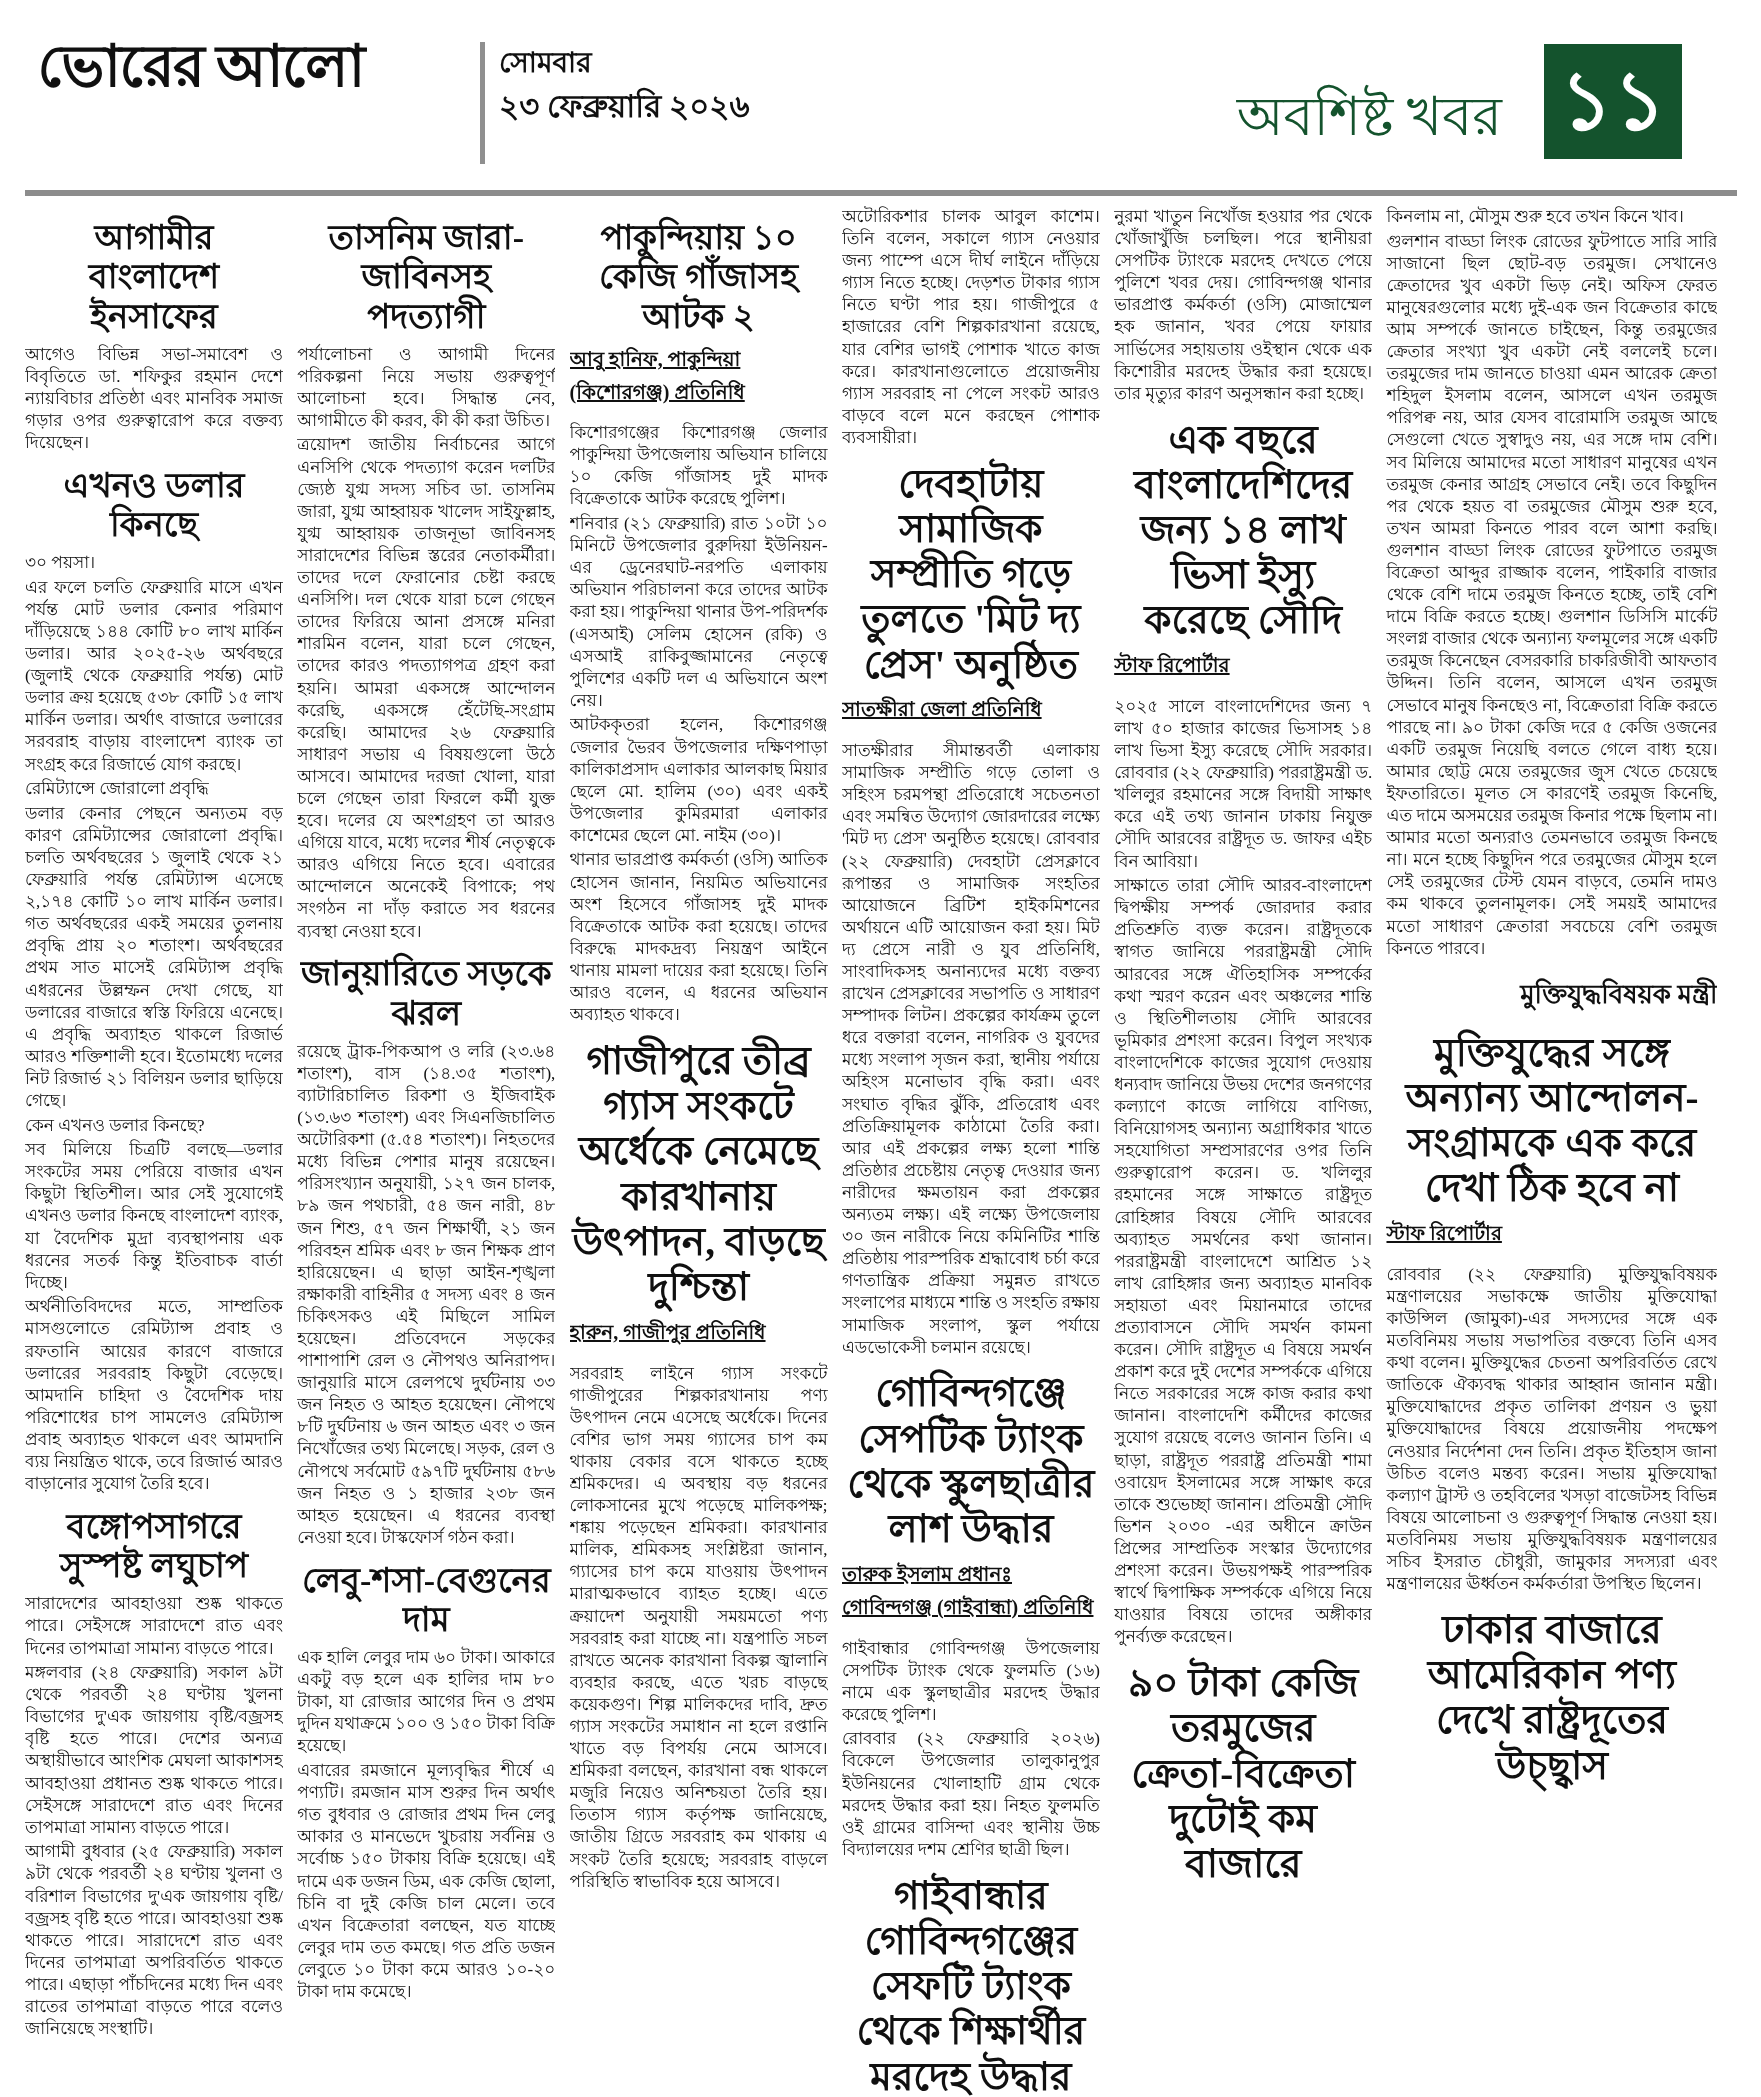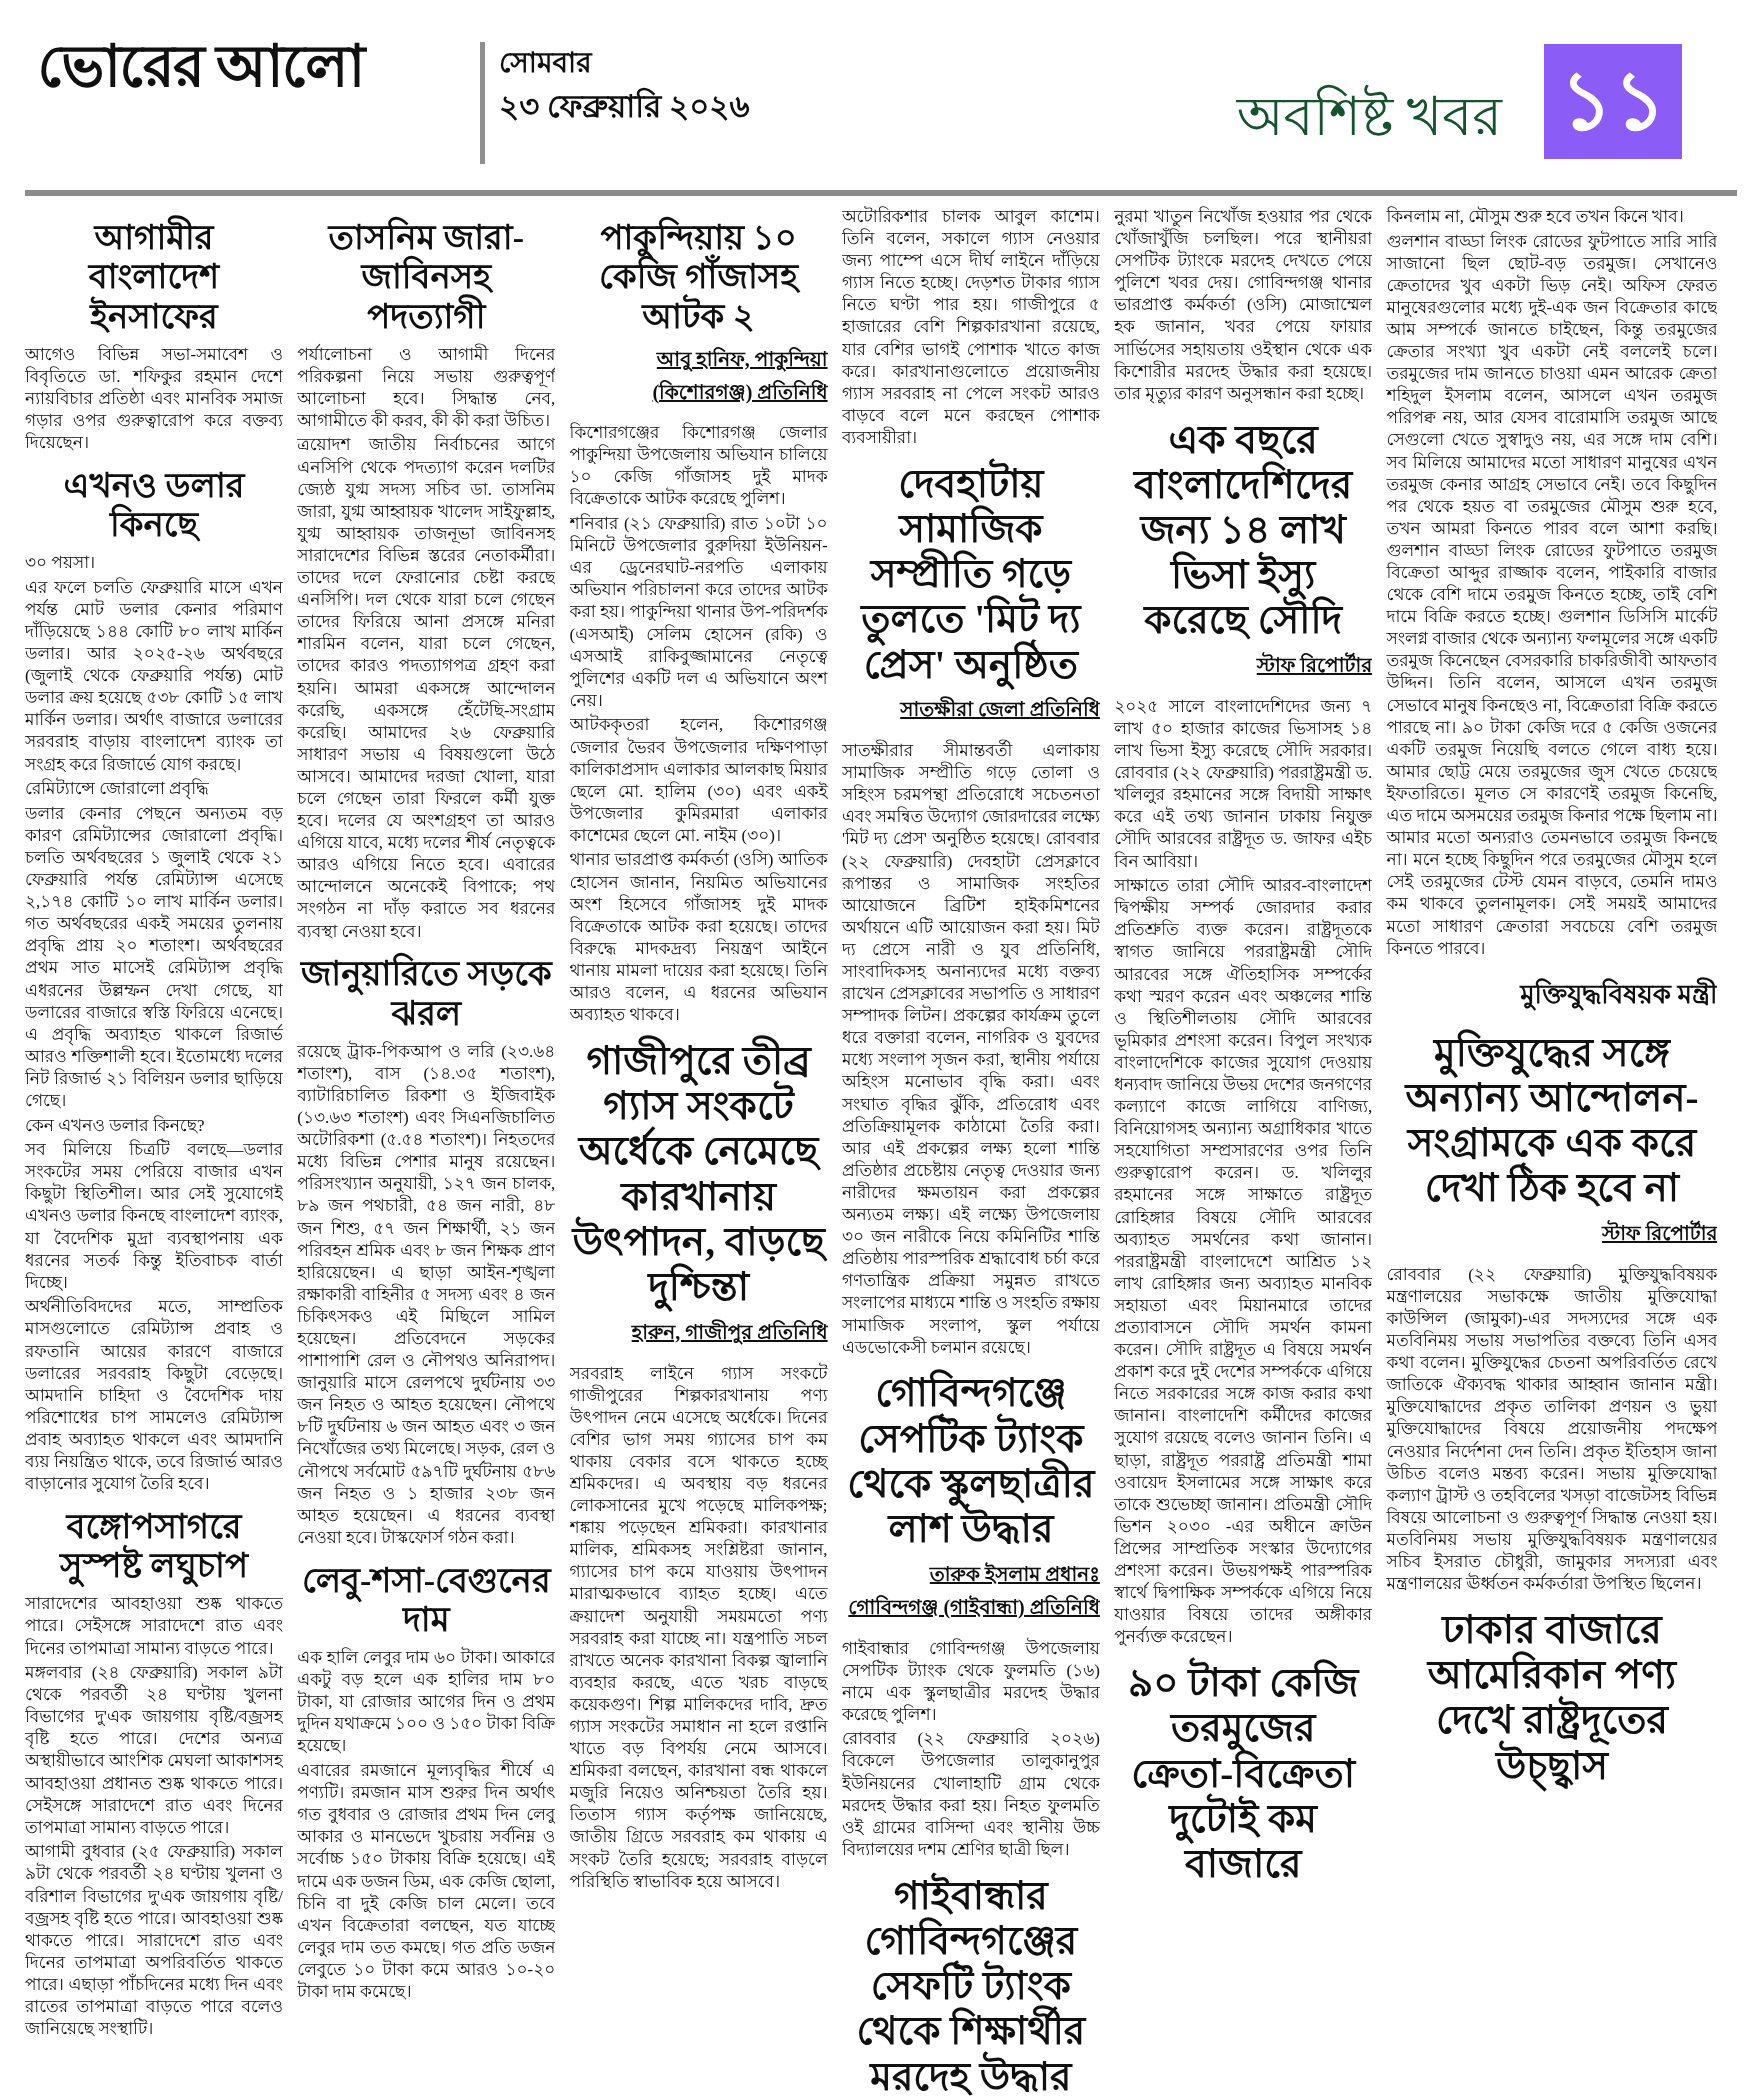--- a/index.html
+++ b/index.html
@@ -11,33 +11,33 @@
   
   .header{position:absolute;left:25px;top:25px;width:1712px;height:159px;}
   .masthead{position:absolute;left:12.6px;top:12.6px;font-size:58px;font-weight:bold;
     letter-spacing:-1.7px;line-height:1;white-space:nowrap;}
   .mast-divider{position:absolute;left:455px;top:17px;width:5px;height:122px;background:#8f8f8f;}
   .datebox{position:absolute;left:474px;top:23px;}
   .day{font-size:28px;font-weight:bold;line-height:1.1;}
   .date{font-size:31px;font-weight:bold;margin-top:11px;line-height:1.1;white-space:nowrap;}
   .section-title{position:absolute;right:235px;top:50px;font-size:54px;font-weight:normal;
     color:#14532d;white-space:nowrap;}
-  .pagebox{position:absolute;right:55px;top:19px;width:138px;height:115px;background:#8b5cf6;
+  .pagebox{position:absolute;right:55px;top:19px;width:138px;height:115px;background:#14532d;
     display:flex;align-items:center;justify-content:center;}
   .pagenum{color:#ffffff;font-size:82px;font-weight:bold;line-height:1;}
   .header-rule{position:absolute;left:25px;top:190px;width:1712px;height:5.9px;background:#8c8c8c;}
   
   .columns{position:absolute;left:25px;top:206px;width:1712px;height:2454px;
     display:flex;gap:14.3px;}
   .column{height:2454px;overflow:hidden;flex:0 0 auto;}
   .headline{font-size:34px;font-weight:bold;text-align:center;line-height:1.16;
     margin:11.7px 2.5px 7.6px;}
   .headline.xl{font-size:39px;}
   .kicker{font-size:26px;font-weight:bold;text-align:right;margin:14.3px 0 1.7px;}
-  .byline{font-size:20px;font-weight:bold;text-decoration:underline;margin:6.7px 0 12.6px;text-align:right;}
+  .byline{font-size:20px;font-weight:bold;text-decoration:underline;margin:6.7px 0 12.6px;}
   .bodytext{font-size:17px;line-height:1.30;text-align:justify;}
   .bodytext p{margin:0 0 2.5px 0;}
 </style>
 </head>
 <body>
 
 <div class="header">
   <div class="masthead">ভোরের আলো</div>
   <div class="mast-divider"></div>
   <div class="datebox">

